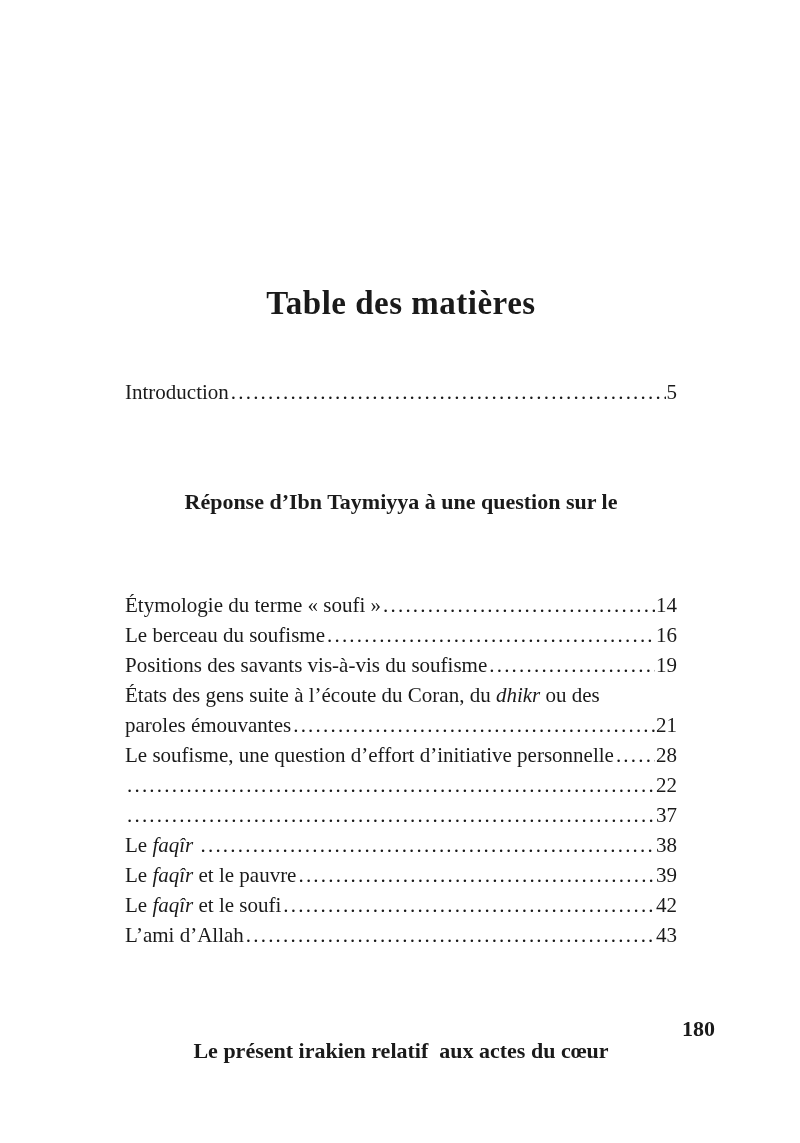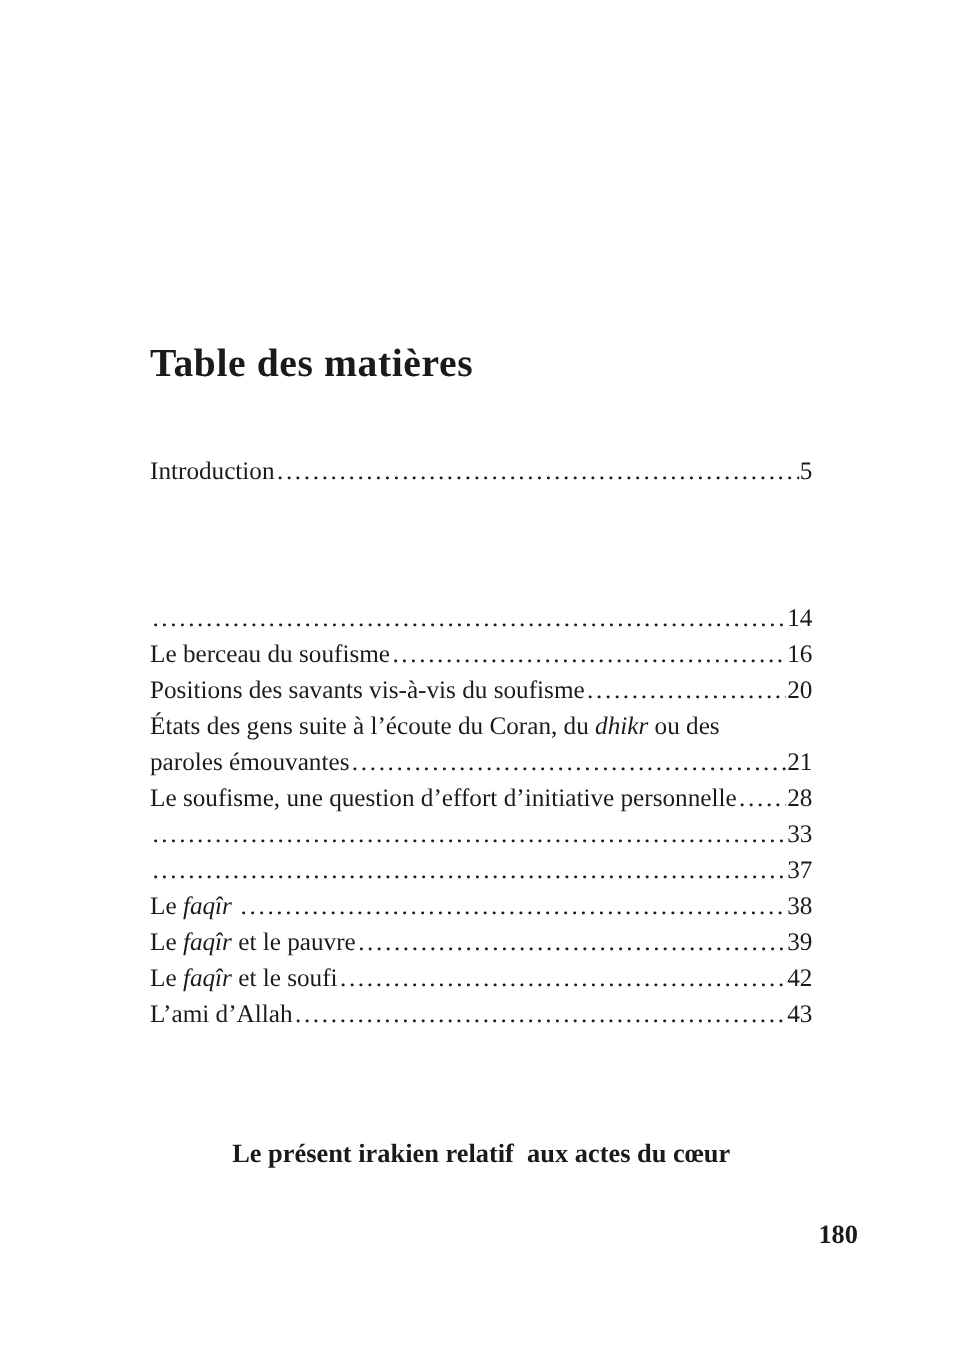--- a/index.html
+++ b/index.html
@@ -11,20 +11,21 @@
     position: relative;
     overflow: hidden;
   }
   .content {
     position: absolute;
     left: 125px; top: 0;
     width: 552px;
   }
   .book-title {
     margin-top: 283px;
+    text-align: center;
     font-weight: bold;
     font-size: 33px;
     line-height: 40px;
     letter-spacing: 0.5px;
   }
   .row {
     display: flex;
     align-items: flex-end;
     font-size: 21px;
     line-height: 30px;
@@ -67,60 +68,62 @@
 
   <div class="book-title">Table des matières</div>
 
   <div class="row intro-row">
     <span class="lbl">Introduction</span>
     <span class="dots">................................................................................................................................................................</span>
     <span class="pg">5</span>
   </div>
 
   <div class="sec-heading h1">
+    <div>Réponse d’Ibn Taymiyya à une question sur le</div>
   </div>
 
   <div class="list1">
 
     <div class="row">
+      <span class="lbl"><span>Étymologie du terme « soufi »</span></span>
       <span class="dots">................................................................................................................................................................</span>
       <span class="pg">14</span>
     </div>
 
     <div class="row">
       <span class="lbl"><span>Le berceau du soufisme</span></span>
       <span class="dots">................................................................................................................................................................</span>
       <span class="pg">16</span>
     </div>
 
     <div class="row">
       <span class="lbl"><span>Positions des savants vis-à-vis du soufisme</span></span>
       <span class="dots">................................................................................................................................................................</span>
-      <span class="pg">20</span>
+      <span class="pg">19</span>
     </div>
 
     <div class="row">
       <span class="lbl"><span>États des gens suite à l’écoute du Coran, du </span><span class="it">dhikr</span><span> ou des</span></span>
     </div>
 
     <div class="row">
       <span class="lbl"><span>paroles émouvantes</span></span>
       <span class="dots">................................................................................................................................................................</span>
       <span class="pg">21</span>
     </div>
 
     <div class="row">
       <span class="lbl"><span>Le soufisme, une question d’effort d’initiative personnelle</span></span>
       <span class="dots">................................................................................................................................................................</span>
       <span class="pg">28</span>
     </div>
 
     <div class="row">
       <span class="dots">................................................................................................................................................................</span>
-      <span class="pg">33</span>
+      <span class="pg">22</span>
     </div>
 
     <div class="row">
       <span class="dots">................................................................................................................................................................</span>
       <span class="pg">37</span>
     </div>
 
     <div class="row">
       <span class="lbl"><span>Le </span><span class="it">faqîr</span><span>&nbsp;</span></span>
       <span class="dots">................................................................................................................................................................</span>

